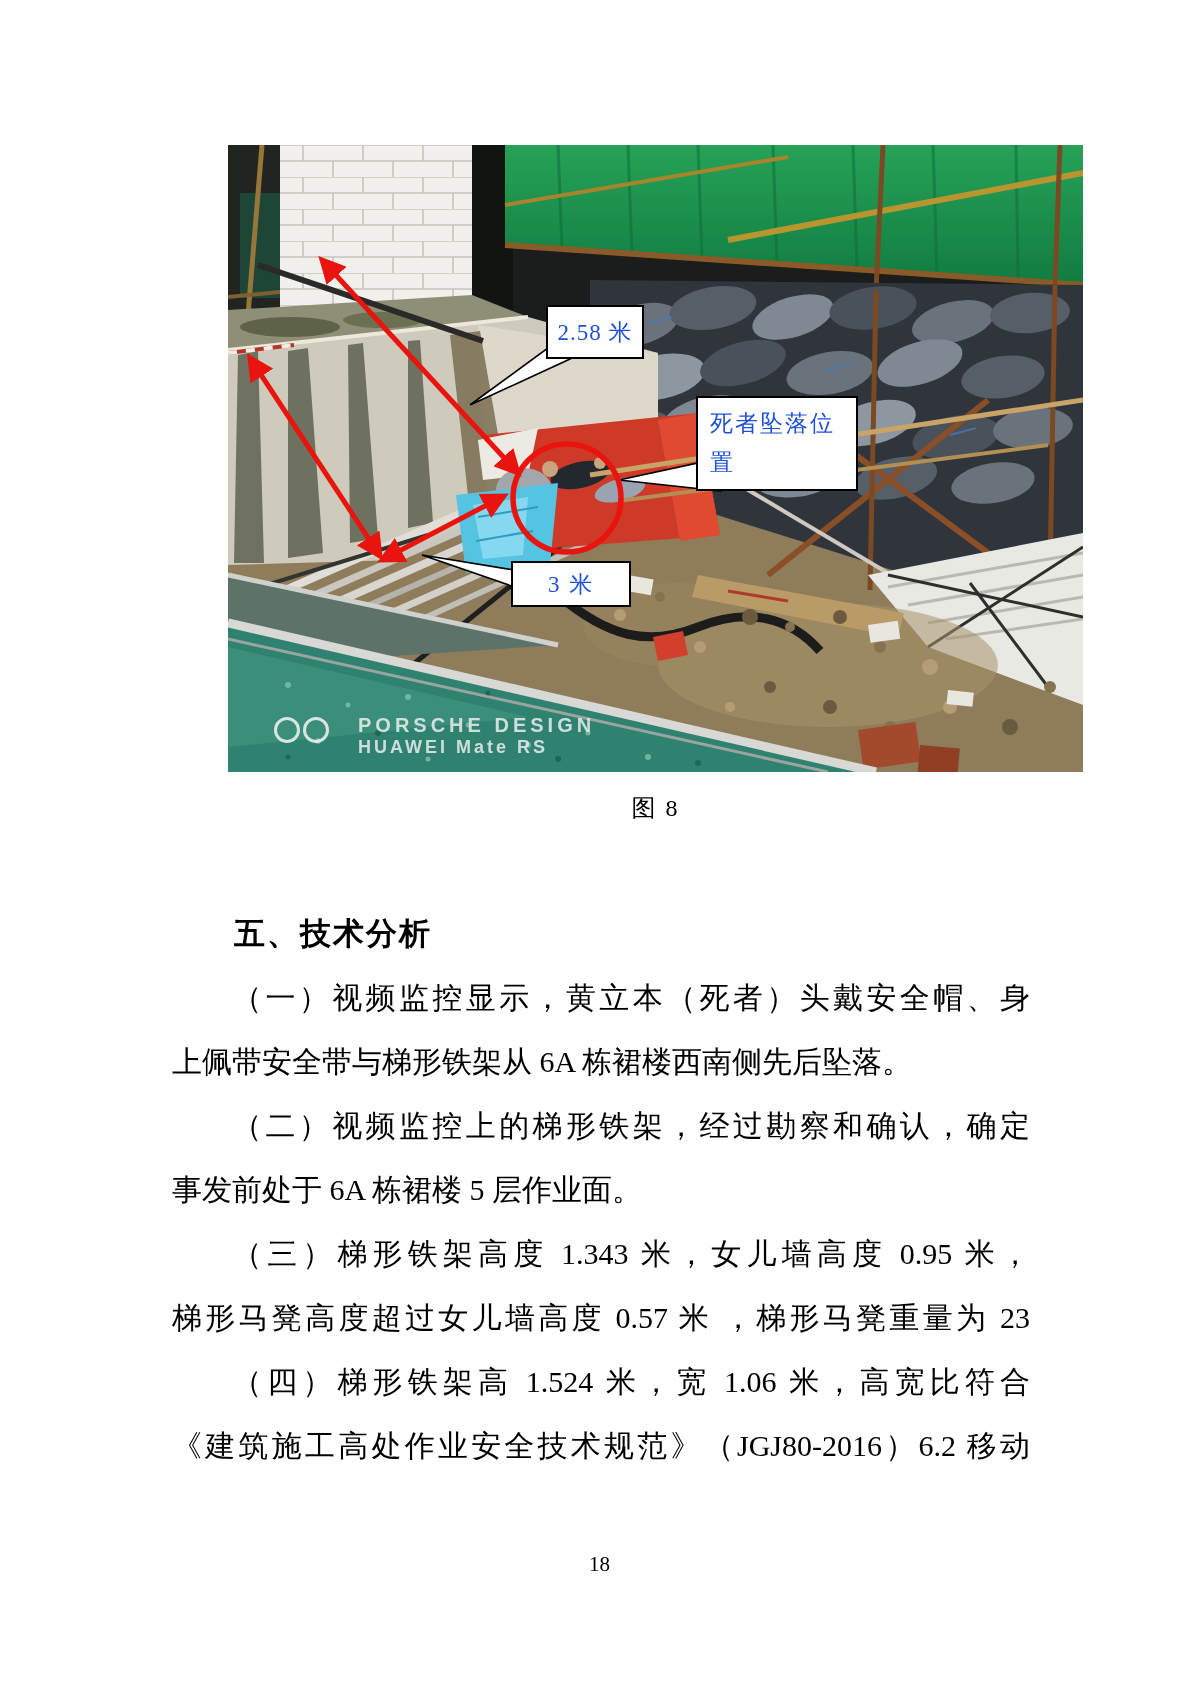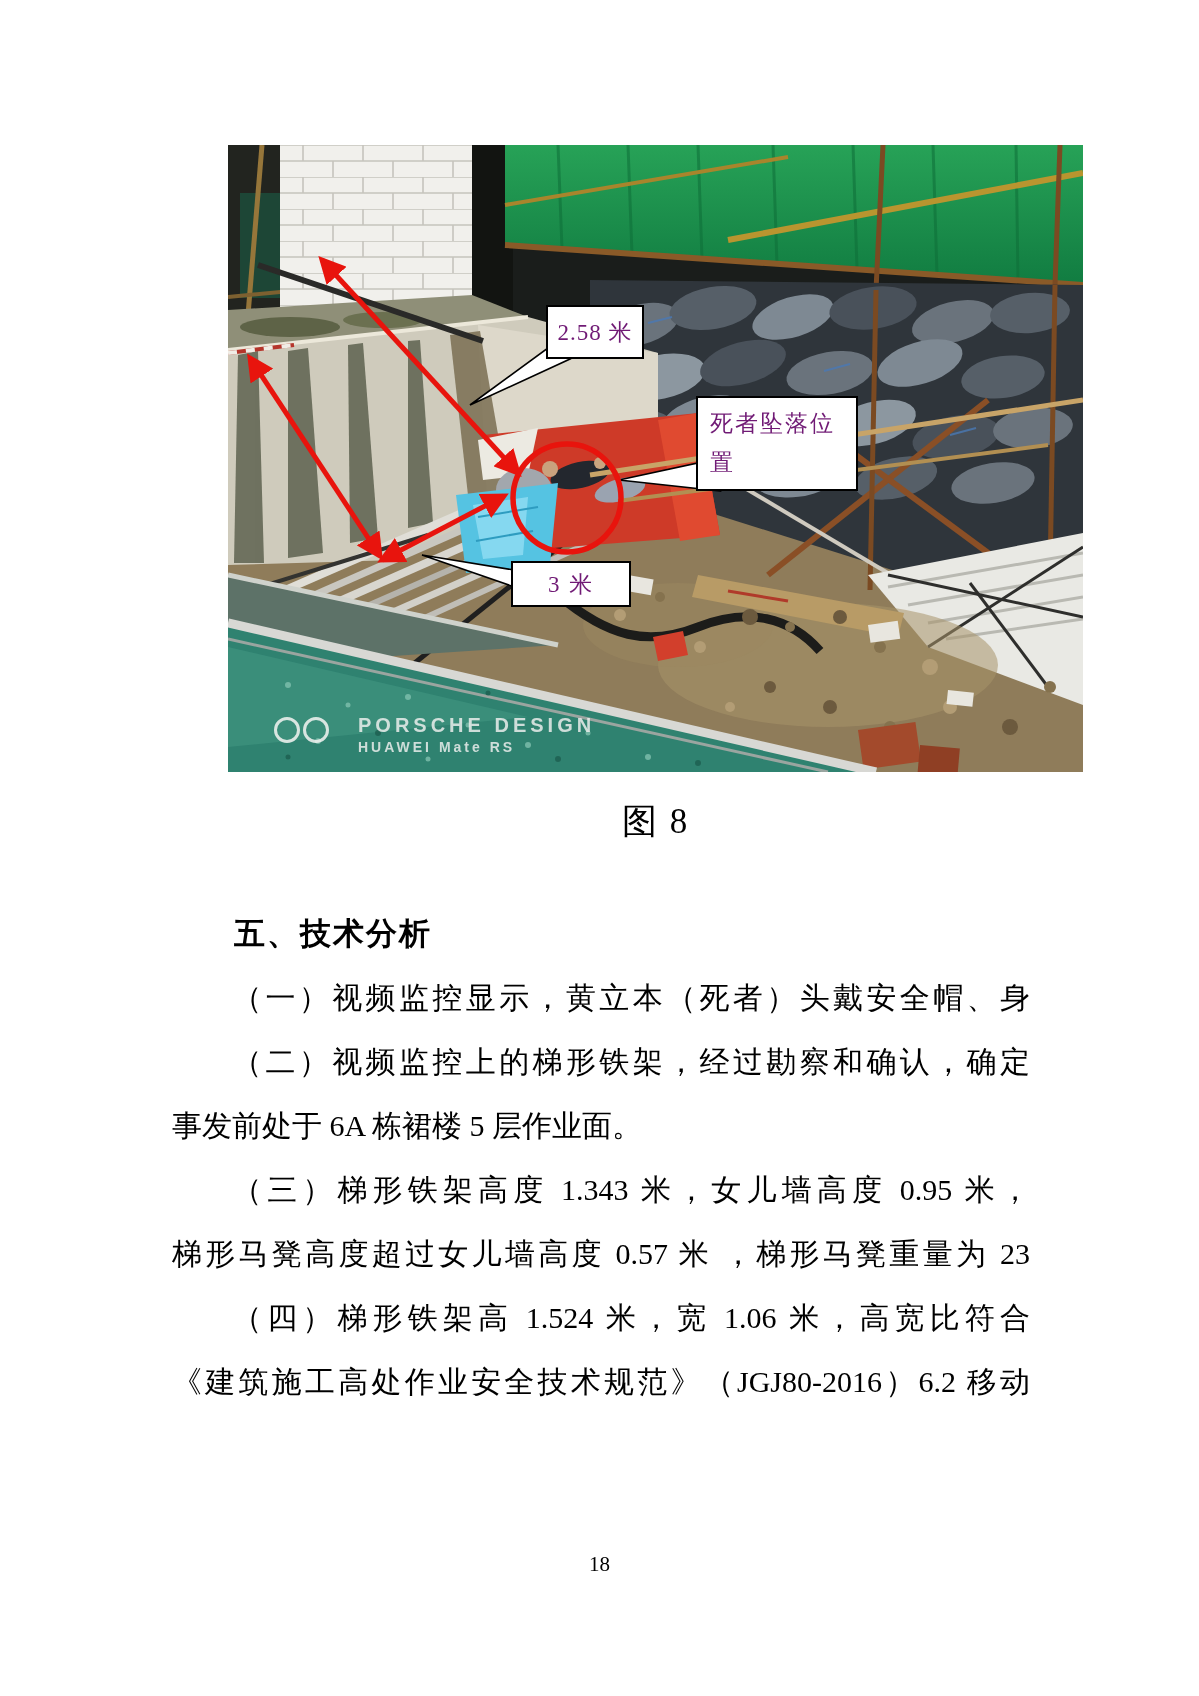--- a/index.html
+++ b/index.html
@@ -3,37 +3,37 @@
 <meta charset="utf-8">
 <style>
   html,body{margin:0;padding:0;background:#fff;}
   .page{position:relative;width:1199px;height:1696px;background:#ffffff;overflow:hidden;
         font-family:"Liberation Serif","DejaVu Serif",serif;color:#000;}
   
   .photo-figure{position:absolute;left:228px;top:145px;width:855px;margin:0;}
   .photo{position:relative;width:855px;height:627px;overflow:hidden;background:#8f7c5a;}
   .photo svg{position:absolute;left:0;top:0;}
   .callout{position:absolute;background:#fff;border:2px solid #000;box-sizing:border-box;
-           font-family:"Liberation Serif","DejaVu Serif",serif;color:#701a75;z-index:6;}
+           font-family:"Liberation Serif","DejaVu Serif",serif;color:#1d4ed8;z-index:6;}
   .callout.c1{left:318px;top:160px;width:98px;height:54px;font-size:23px;
               display:flex;align-items:center;justify-content:center;letter-spacing:1px;}
   .callout.c2{left:468px;top:251px;width:162px;height:95px;font-size:23px;line-height:39px;
               padding:6px 8px 0 12px;letter-spacing:2px;}
   .callout.c3{left:283px;top:416px;width:120px;height:46px;font-size:23px;
               display:flex;align-items:center;justify-content:center;letter-spacing:2px;}
   .watermark{position:absolute;left:46px;top:570px;z-index:5;display:flex;align-items:flex-start;
              font-family:"Liberation Sans","DejaVu Sans",sans-serif;gap:15px;}
   .wm-logo{display:flex;margin-top:2px;}
   .wm-logo i{display:block;width:26px;height:26px;border:3px solid rgba(244,244,242,.85);
              border-radius:50%;box-sizing:border-box;}
   .wm-logo i + i{margin-left:3px;}
   .wm-lines{margin-left:14px;color:rgba(242,242,240,.82);}
   .wm-line1{font-size:20px;font-weight:bold;letter-spacing:4px;line-height:20px;}
-  .wm-line2{font-size:14px;font-weight:bold;letter-spacing:3px;line-height:20px;margin-top:2px;}
-  figcaption{margin-top:26px;text-align:center;font-size:35px;letter-spacing:2px;}
+  .wm-line2{font-size:18px;font-weight:bold;letter-spacing:3px;line-height:20px;margin-top:2px;}
+  figcaption{margin-top:20px;text-align:center;font-size:24px;letter-spacing:2px;}
   
   .body-text{position:absolute;left:172px;top:902px;width:858px;}
   .heading{font-family:"Liberation Sans","DejaVu Sans",sans-serif;font-weight:bold;
            font-size:31px;line-height:64px;margin:0;padding-left:62px;letter-spacing:2px;}
   .line{font-size:30px;line-height:64px;width:858px;white-space:nowrap;}
   .line.j{white-space:normal;text-align:justify;text-align-last:justify;text-justify:inter-character;font-family:Liberation Serif, serif;}
   .line.ind{padding-left:60px;width:798px;}
   .page-number{position:absolute;left:0;top:1552px;width:1199px;text-align:center;
                font-size:21px;font-family:"Liberation Serif","DejaVu Serif",serif;}
 </style>
@@ -269,20 +269,21 @@
           <div class="wm-line2">HUAWEI Mate RS</div>
         </span>
       </div>
     </div>
     <figcaption>图 8</figcaption>
   </figure>
 
   <section class="body-text">
     <h2 class="heading">五、技术分析</h2>
     <div class="line j ind">（一）视频监控显示，黄立本（死者）头戴安全帽、身</div>
+    <div class="line">上佩带安全带与梯形铁架从 6A 栋裙楼西南侧先后坠落。</div>
     <div class="line j ind">（二）视频监控上的梯形铁架，经过勘察和确认，确定</div>
     <div class="line">事发前处于 6A 栋裙楼 5 层作业面。</div>
     <div class="line j ind">（三）梯形铁架高度 1.343 米，女儿墙高度 0.95 米，</div>
     <div class="line j">梯形马凳高度超过女儿墙高度 0.57 米 ，梯形马凳重量为 23</div>
     <div class="line j ind">（四）梯形铁架高 1.524 米，宽 1.06 米，高宽比符合</div>
     <div class="line j">《建筑施工高处作业安全技术规范》（JGJ80-2016）6.2 移动</div>
   </section>
 
   <div class="page-number">18</div>
 </div>

